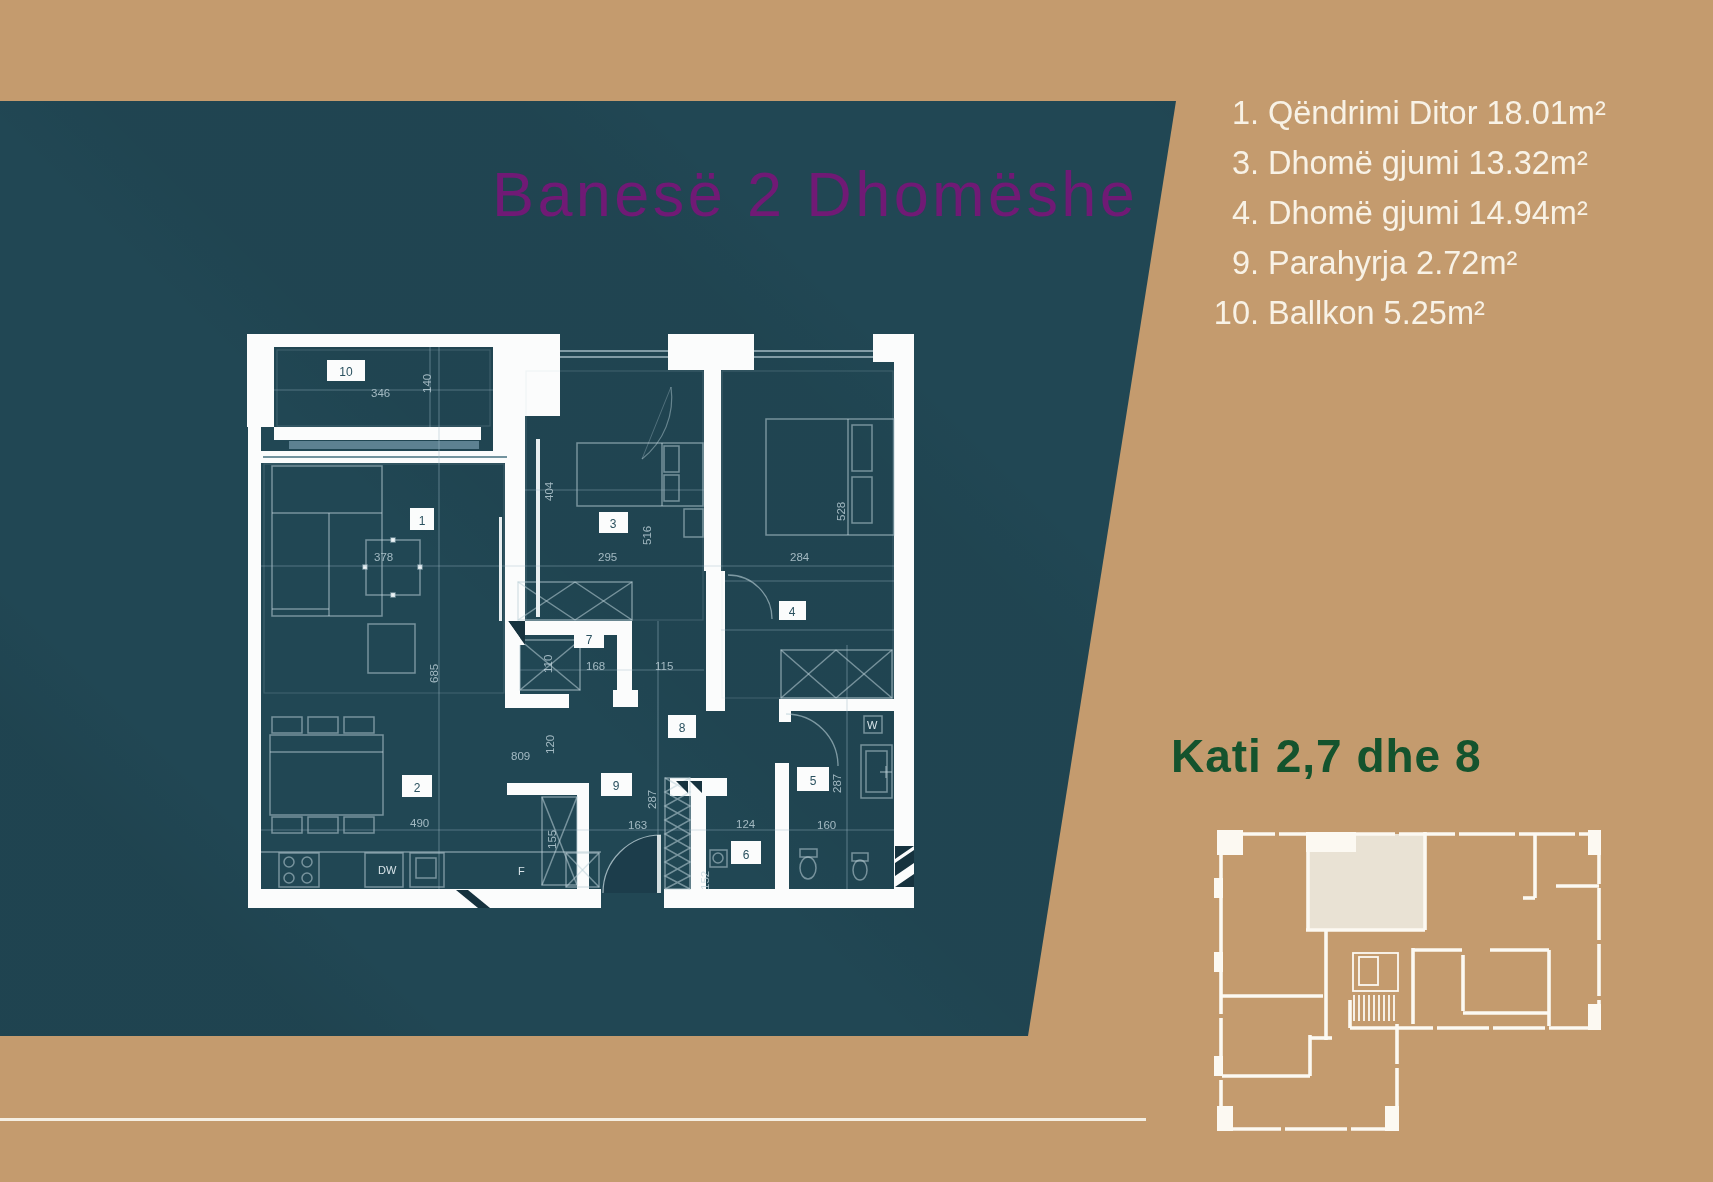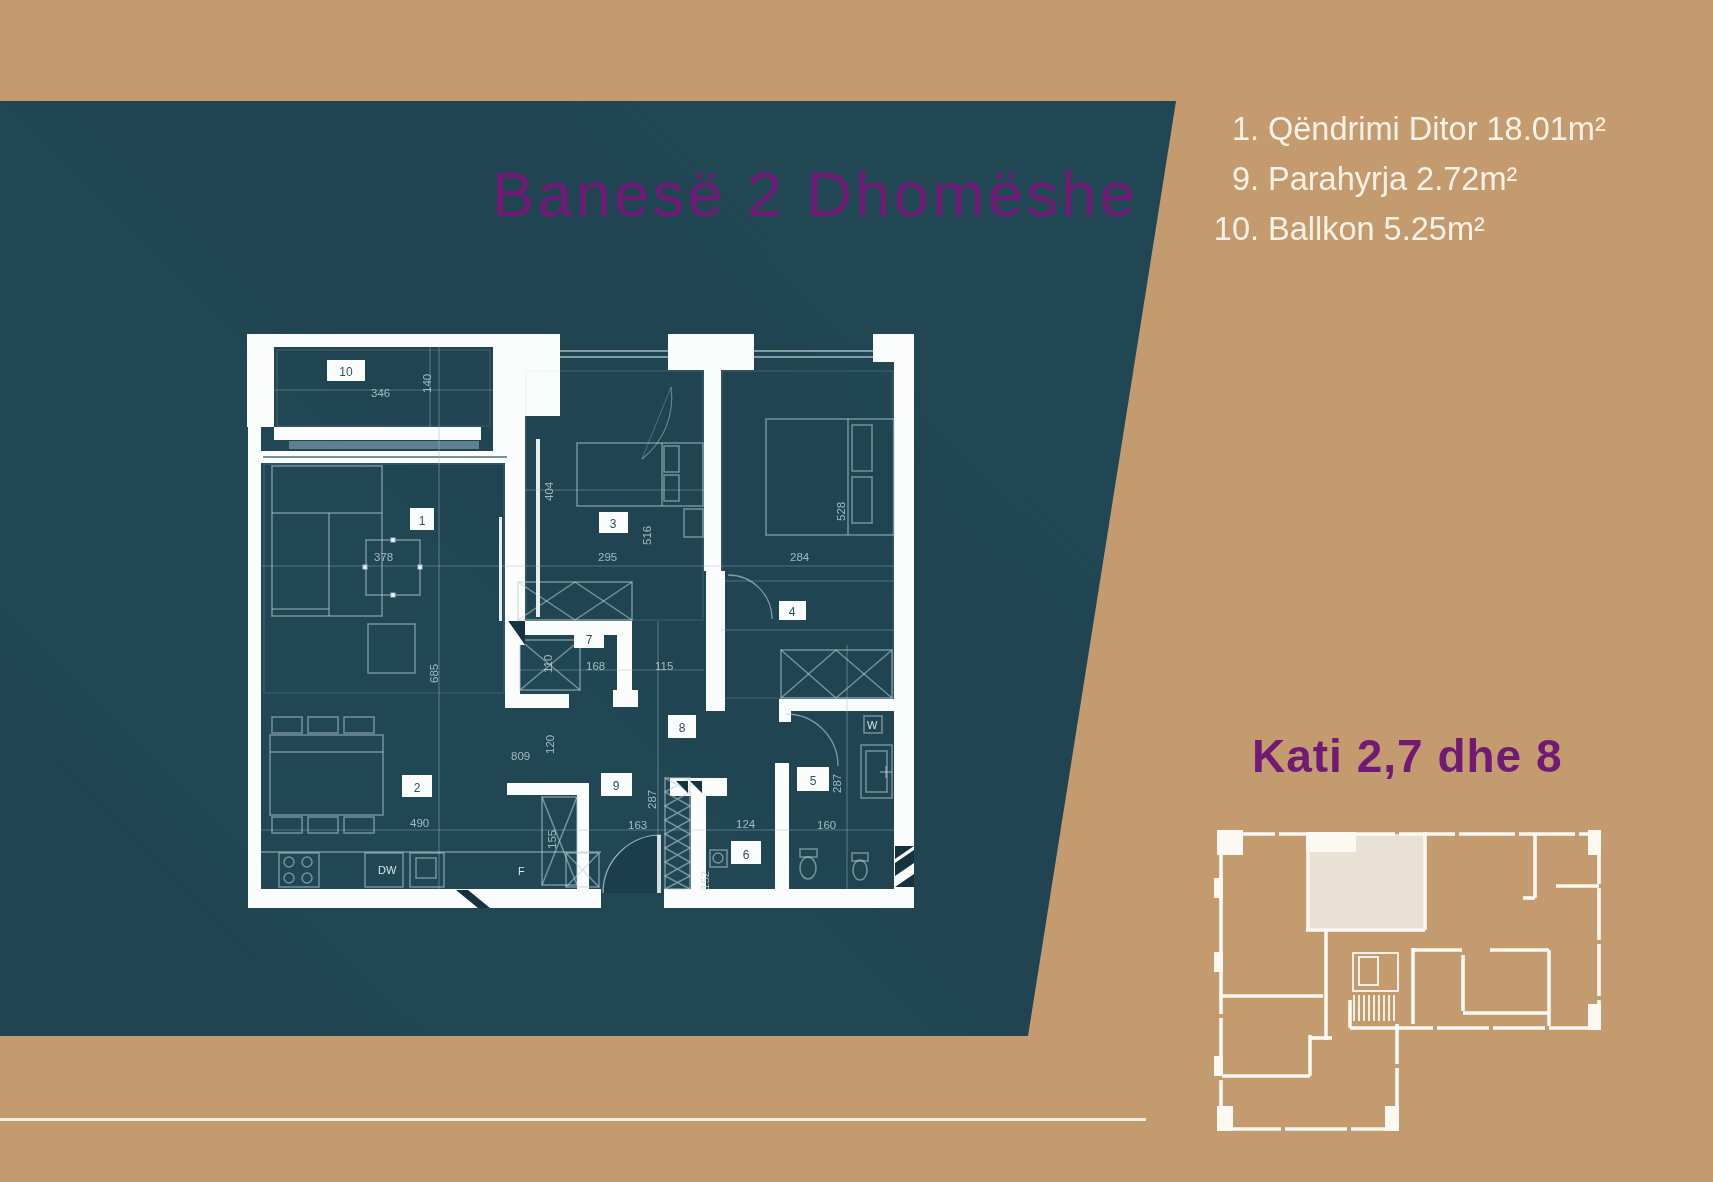--- a/index.html
+++ b/index.html
@@ -5,38 +5,40 @@
   html,body{margin:0;padding:0;}
   body{width:1713px;height:1182px;position:relative;overflow:hidden;
        background:#c49b6e;font-family:"Liberation Sans",sans-serif;}
   .teal{position:absolute;left:0;top:0;width:1713px;height:1182px;
         clip-path:polygon(0px 101px,1176px 101px,1028px 1036px,0px 1036px);
         background:
           linear-gradient(45deg, rgba(0,0,0,0.05) 0 16%, rgba(0,0,0,0) 21% 36%, rgba(0,0,0,0.04) 41% 55%, rgba(0,0,0,0) 60% 76%, rgba(0,0,0,0.03) 81% 100%),
           #214754;}
   .title{position:absolute;left:492px;top:158px;color:#701a75;
          font-size:63px;letter-spacing:3.4px;white-space:nowrap;}
-  .list{position:absolute;left:1197px;top:104px;color:#f8f2e6;font-size:32.5px;}
+  .list{position:absolute;left:1197px;top:88px;color:#f8f2e6;font-size:32.5px;}
   .list .row{height:50px;line-height:50px;white-space:nowrap;}
   .list .n{display:inline-block;width:62px;text-align:right;}
   .list .t{margin-left:9px;}
-  .kati{position:absolute;left:1252px;top:729px;color:#701a75;
+  .kati{position:absolute;left:1171px;top:729px;color:#14532d;
         font-size:46px;font-weight:bold;letter-spacing:1px;white-space:nowrap;}
   .hr{position:absolute;left:0;top:1118px;width:1146px;height:3px;background:#f5efe3;}
   svg text{font-family:"Liberation Sans",sans-serif;}
 </style>
 </head>
 <body>
 
 <div class="teal"></div>
 
 <div class="title">Banesë 2 Dhomëshe</div>
 
 <div class="list">
   <div class="row"><span class="n">1.</span><span class="t">Qëndrimi Ditor 18.01m²</span></div>
+  <div class="row"><span class="n">3.</span><span class="t">Dhomë gjumi 13.32m²</span></div>
+  <div class="row"><span class="n">4.</span><span class="t">Dhomë gjumi 14.94m²</span></div>
   <div class="row"><span class="n">9.</span><span class="t">Parahyrja 2.72m²</span></div>
   <div class="row"><span class="n">10.</span><span class="t">Ballkon 5.25m²</span></div>
 </div>
 
 <div class="kati">Kati 2,7 dhe 8</div>
 
 <div class="hr"></div>
 
 <svg style="position:absolute;left:247px;top:333px" width="669" height="576" viewBox="247 333 669 576">
 <g fill="#fbfcfc">

